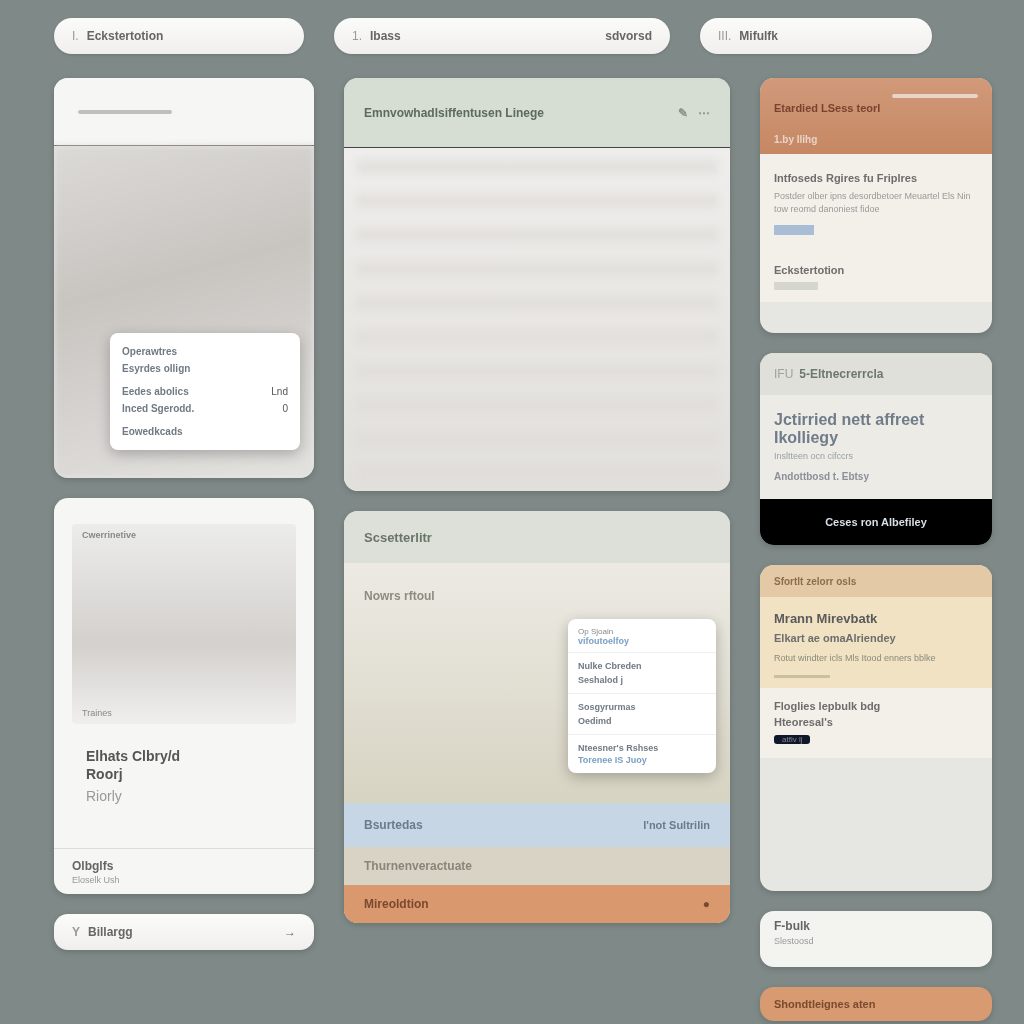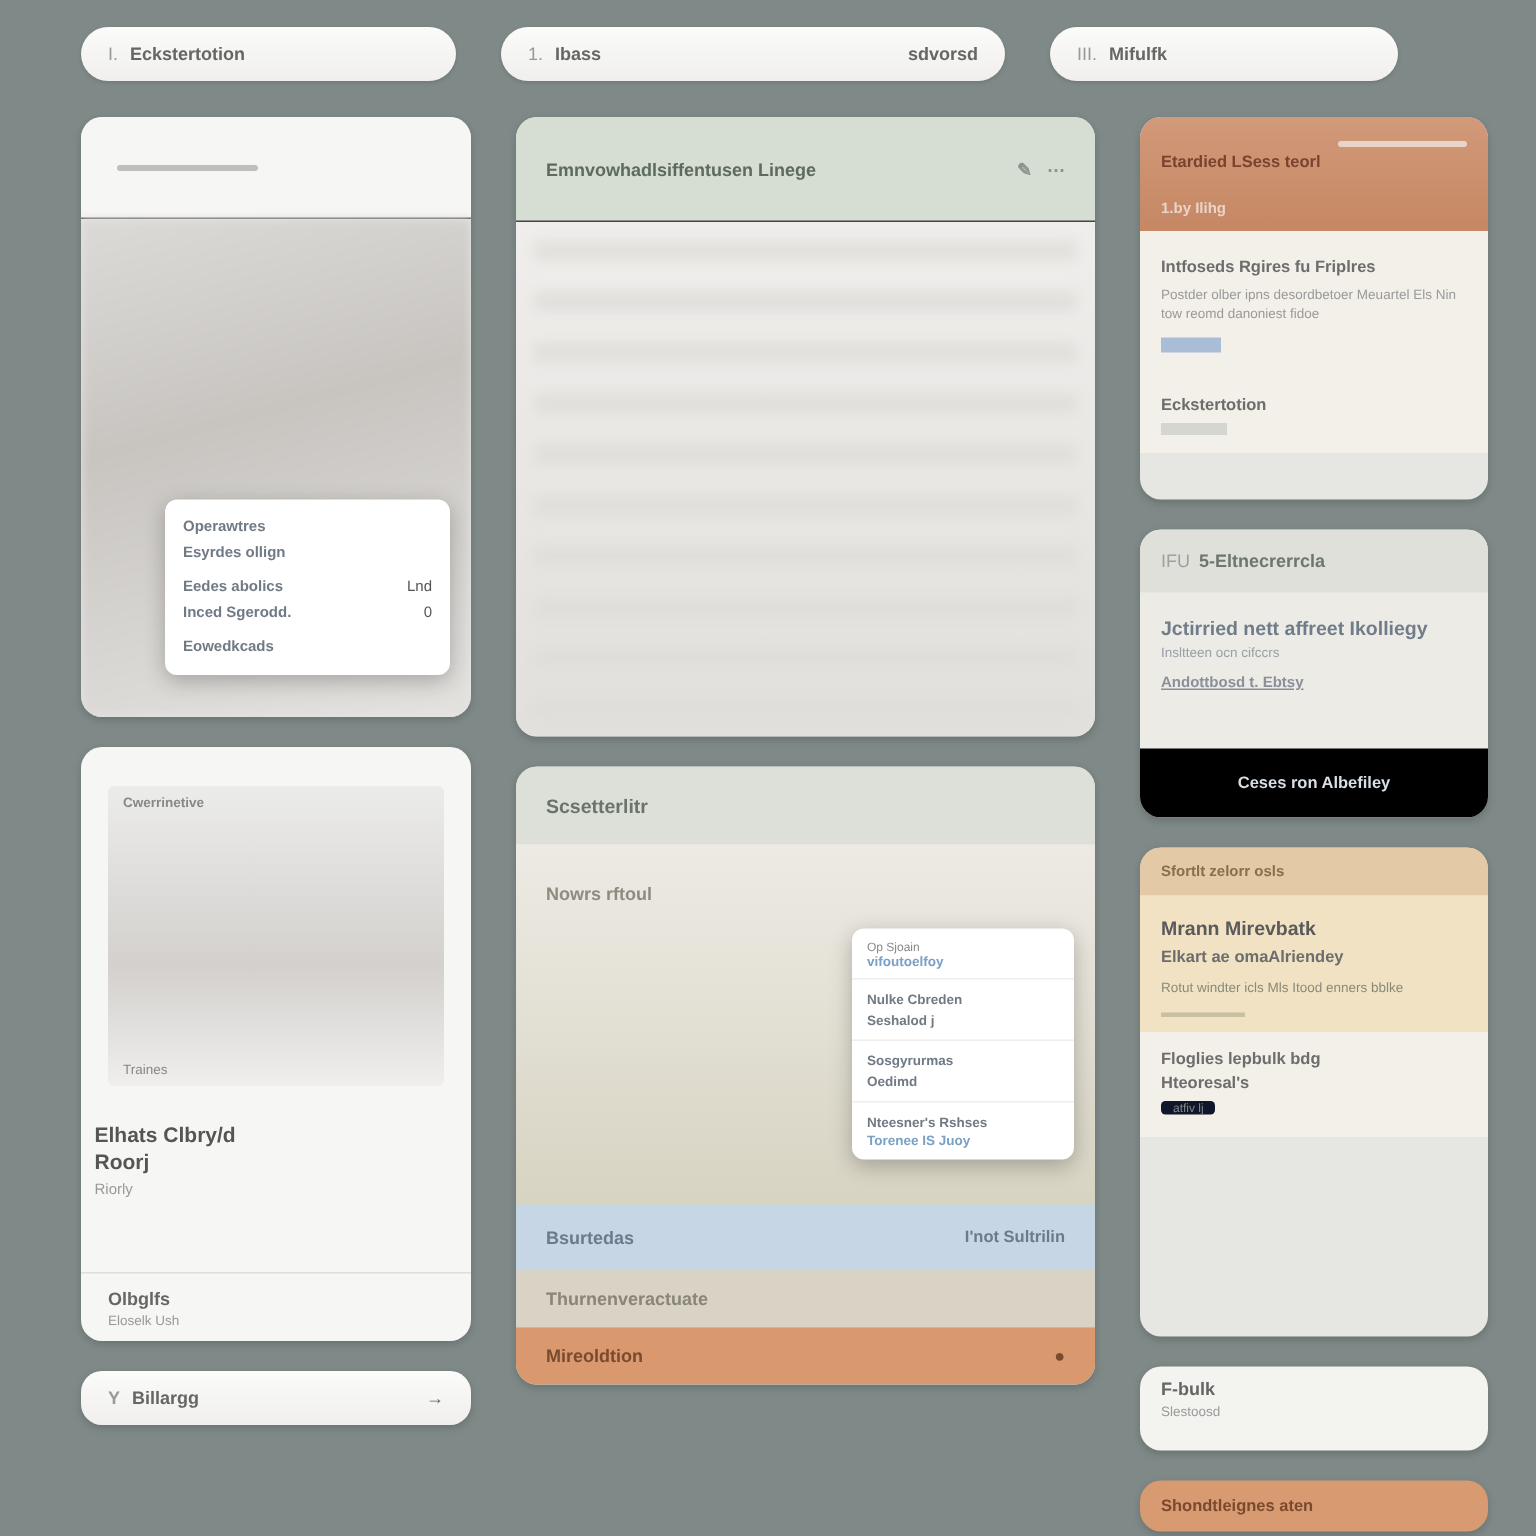--- a/index.html
+++ b/index.html
@@ -25,24 +25,24 @@
 .popA { position:absolute; left:56px; top:255px; width:190px; background:#fff; border-radius:8px; box-shadow:0 4px 14px rgba(0,0,0,.25); padding:10px 12px; font-size:10px; color:#555; }
 .popA .r { display:flex; justify-content:space-between; padding:3px 0; }
 .popA .r span:first-child { font-weight:600; color:#707a85; }
 .popA .sep { height:6px; }
 
 
 .cA2 { height:396px; background:#f6f6f4; }
 .cA2 .img { margin:26px 18px 10px 18px; height:200px; background:linear-gradient(#ececea 0%,#d3d0cd 60%,#f0efed 100%); border-radius:4px; position:relative; }
 .cA2 .img .tag { position:absolute; left:10px; top:6px; font-size:9px; color:#888; font-weight:600; }
 .cA2 .img .cap { position:absolute; left:10px; bottom:6px; font-size:9px; color:#888; }
-.cA2 .txt { padding:14px 18px 0 9px; }
+.cA2 .txt { padding:14px 18px 0 32px; }
 .cA2 .t1 { font-size:14px; font-weight:700; color:#555; }
 .cA2 .t2 { font-size:14px; font-weight:700; color:#555; margin-top:2px; }
-.cA2 .t3 { font-size:10px; color:#999; margin-top:6px; }
+.cA2 .t3 { font-size:14px; color:#999; margin-top:6px; }
 .cA2 .foot { position:absolute; left:0; right:0; bottom:0; height:46px; border-top:1px solid #ddd; display:flex; align-items:center; padding:0 18px; font-size:12px; font-weight:700; color:#666; }
 .cA2 .foot .sub { font-size:9px; font-weight:400; color:#999; margin-top:2px; }
 
 
 .cA3 { height:36px; background:linear-gradient(#fbfbfa,#f0efed); border-radius:14px; display:flex; align-items:center; padding:0 18px; font-size:12px; font-weight:600; color:#666; }
 
 
 .cB1 { height:413px; }
 .cB1 .hdr { height:70px; background:#d6ddd3; display:flex; align-items:center; padding:0 20px; font-size:12px; font-weight:700; color:#5d6b5d; border-bottom:1px solid #444; }
 .cB1 .hdr .icons { margin-left:auto; display:flex; gap:10px; color:#8a948a; font-size:12px; }
@@ -77,23 +77,23 @@
 .cC1 .prog { width:40px; height:10px; background:#a9bdd6; margin-top:10px; }
 .cC1 .bot { padding:0 14px 12px 14px; background:#f3efe9; }
 .cC1 .b1 { font-size:11px; font-weight:700; color:#6d6d6d; }
 .cC1 .b2 { width:44px; height:8px; background:#d6d6d0; margin-top:6px; }
 
 
 .cC2 { height:192px; }
 .cC2 .hdr { height:42px; background:#e0e0da; display:flex; align-items:center; padding:0 14px; font-size:12px; font-weight:700; color:#6d786d; }
 .cC2 .hdr .pre { color:#a0a0a0; margin-right:6px; font-weight:400; }
 .cC2 .body { padding:16px 14px 0 14px; background:#ecebe5; height:104px; }
-.cC2 .l1 { font-size:13px; font-weight:600; color:#707c8a; }
+.cC2 .l1 { font-size:16px; font-weight:600; color:#707c8a; }
 .cC2 .l2 { font-size:9px; color:#9aa0a8; margin-top:4px; }
-.cC2 .l3 { font-size:10px; color:#8a909a; margin-top:10px; font-weight:600;text-decoration:underline; }
+.cC2 .l3 { font-size:10px; color:#8a909a; margin-top:10px; font-weight:600; }
 .cC2 .foot { height:46px; background:#000000; color:#d8dfe6; display:flex; align-items:center; justify-content:center; font-size:11px; font-weight:600; }
 
 
 .cC3 { height:326px; }
 .cC3 .s1 { height:32px; background:#e3c9a6; display:flex; align-items:center; padding:0 14px; font-size:10px; font-weight:700; color:#8a6f4a; }
 .cC3 .s2 { background:#f0e2c3; padding:14px 14px 10px 14px; }
 .cC3 .h2 { font-size:13px; font-weight:800; color:#5a5a5a; }
 .cC3 .h3 { font-size:11px; font-weight:700; color:#6d6d6d; margin-top:6px; }
 .cC3 .p { font-size:9px; color:#8a8a7a; margin-top:8px; line-height:1.4; }
 .cC3 .bar3 { width:56px; height:3px; background:#c9bfa3; margin-top:10px; }

